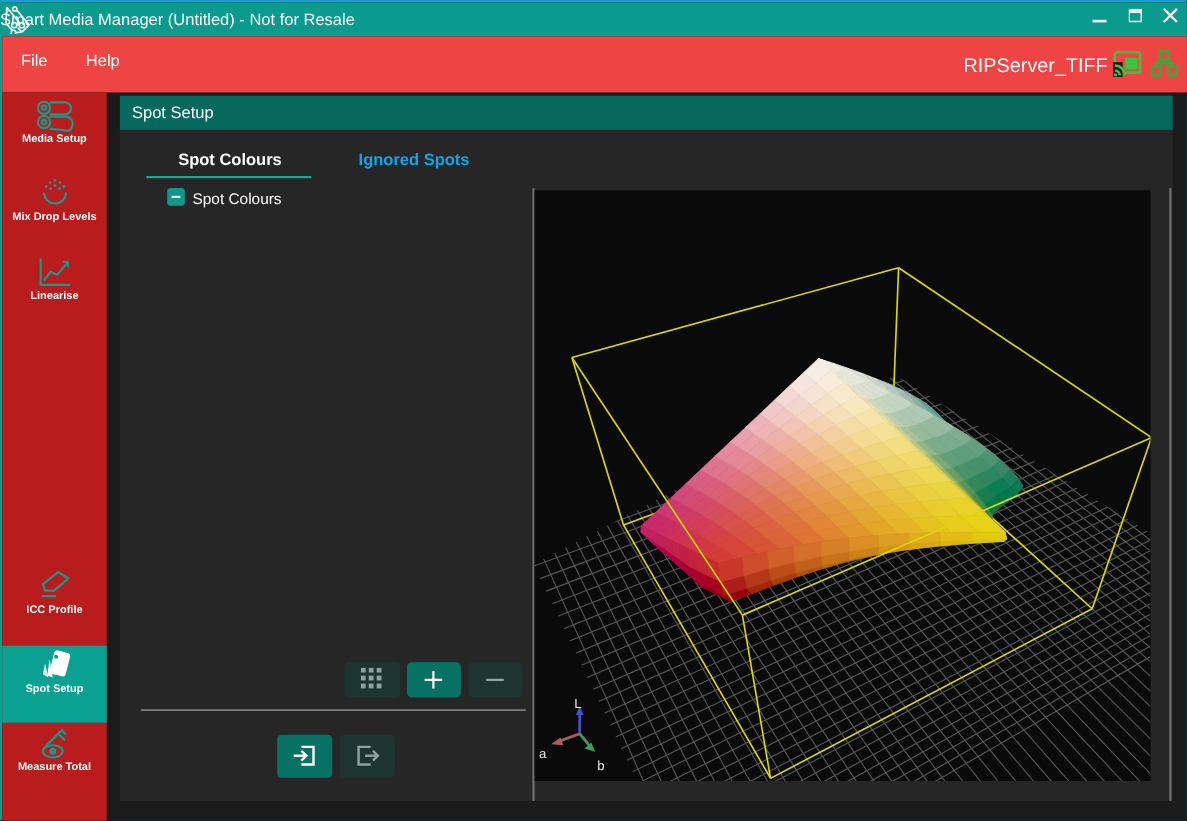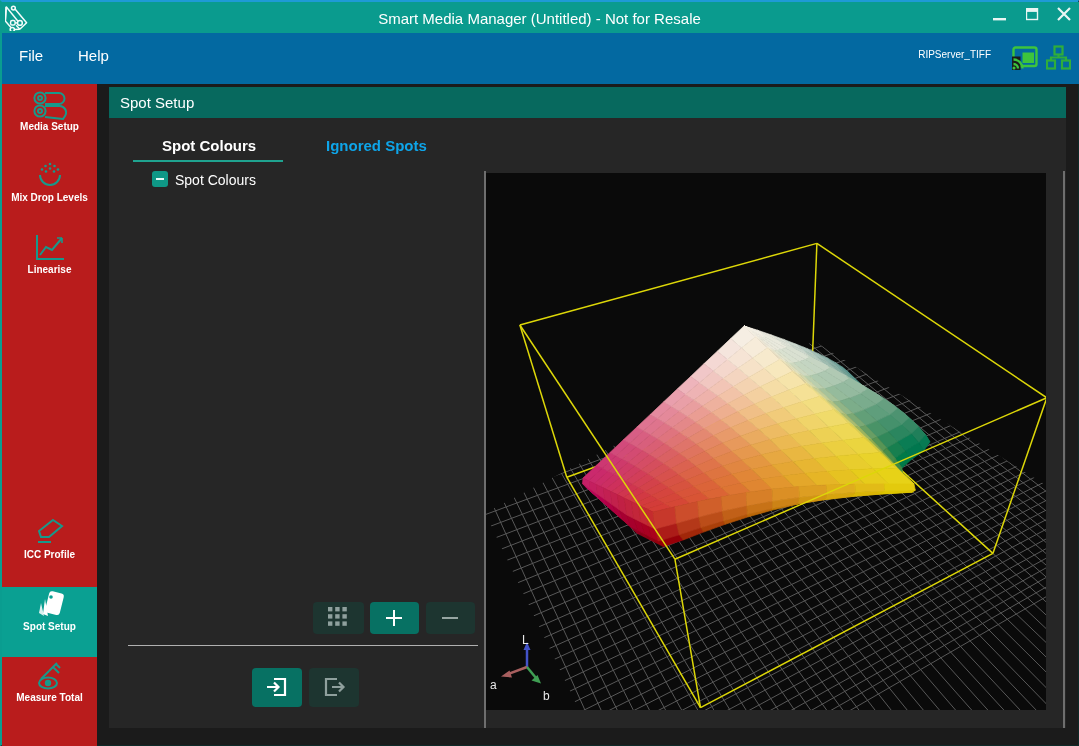--- a/index.html
+++ b/index.html
@@ -1,22 +1,22 @@
 <!DOCTYPE html>
 <html><head><meta charset="utf-8"><style>
 *{margin:0;padding:0;box-sizing:border-box}
 html,body{width:1079px;height:746px;overflow:hidden;background:#1b1b1b;font-family:"Liberation Sans",sans-serif}
 .win{position:absolute;inset:0;border-top:2px solid #1e9ad6;border-left:2px solid #0a9d90;border-right:1px solid #0e2a28;border-bottom:1px solid #0e2a28}
 .titlebar{position:absolute;left:0;top:2px;width:1079px;height:31px;background:#0a9b8e}
-.title{position:absolute;left:0;right:0;top:8px;text-align:center;color:#fff;font-size:15px}
+.title{position:absolute;left:0;right:0;top:8px;color:#fff;font-size:15px}
 .logo{position:absolute}
 .wbtn{position:absolute;top:0;color:#e9f5f3;font-size:13px}
-.menubar{position:absolute;left:2px;top:33px;width:1077px;height:51px;background:#0369a1}
+.menubar{position:absolute;left:2px;top:33px;width:1077px;height:51px;background:#ef4444}
 .menu{position:absolute;top:14px;color:#fff;font-size:15px}
-.ripname{position:absolute;top:16px;right:88px;color:#fff;font-size:10px}
+.ripname{position:absolute;top:16px;right:72px;color:#fff;font-size:18px}
 .sidebar{position:absolute;left:2px;top:84px;width:95px;height:662px;background:#b91c1c}
 .sideitem{position:absolute;left:0;width:95px;height:70px;text-align:center}
 .sideitem .lbl{position:absolute;top:34px;left:0;width:100%;color:#fff;font-size:10px;font-weight:bold}
 .sideitem svg{position:absolute;top:3px;left:50%;transform:translateX(-50%)}
 .sel{background:#0aa092}
 .panel{position:absolute;left:109px;top:87px;width:957px;height:641px;background:#262626}
 .phead{position:absolute;left:0;top:0;width:957px;height:31px;background:#07695e;color:#fff;font-size:15px;line-height:31px;padding-left:11px}
 .tab{position:absolute;top:50px;font-size:15px;font-weight:bold;color:#fff}
 .tab2{position:absolute;top:50px;font-size:15px;font-weight:bold;color:#0ea5e9}
 .tabline{position:absolute;left:24px;top:73px;width:150px;height:2px;background:#1fa390}

